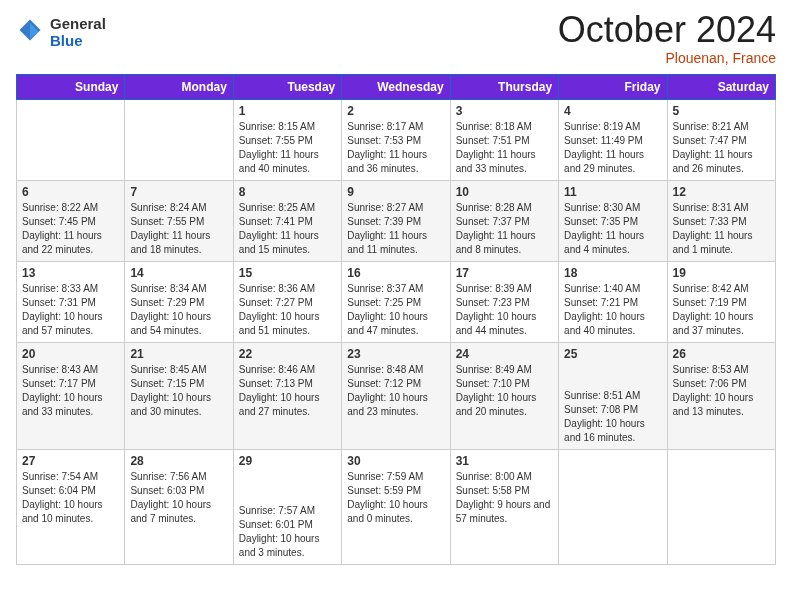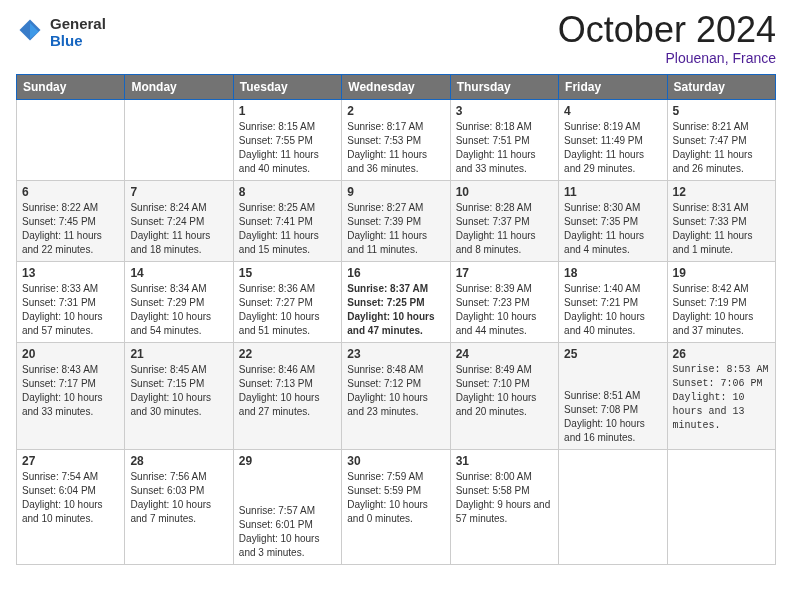--- a/index.html
+++ b/index.html
@@ -52,21 +52,21 @@
       text-align: right;
     }
     .month-title {
       font-size: 36px;
       font-weight: normal;
       color: #222;
       line-height: 1.1;
     }
     .subtitle {
       font-size: 14px;
-      color: #4c1d95;
+      color: #c2410c;
     }
     .calendar {
       width: 100%;
       border-collapse: collapse;
       border: 1px solid #ccc;
     }
     .calendar th {
       background: #1565c0;
       color: #fff;
       font-size: 12px;
@@ -86,21 +86,22 @@
       background: #fff;
     }
     .calendar tr:nth-child(even) td {
       background: #f5f5f5;
     }
     .calendar tr:nth-child(odd) td {
       background: #fff;
     }
     
     .calendar thead tr th {
-      background: #737373;
+      background: #6d28d9;
+      text-align: right;
     }
     .day-num {
       font-size: 12px;
       font-weight: bold;
       display: block;
       margin-bottom: 2px;
     }
     .day-info {
       font-size: 10px;
       line-height: 1.4;
@@ -184,21 +185,21 @@
         <tr class="row-2">
           <td>
             <span class="day-num">6</span>
             <div class="day-info" style="white-space: pre-line;">Sunrise: 8:22 AM
 Sunset: 7:45 PM
 Daylight: 11 hours and 22 minutes.</div>
           </td>
           <td>
             <span class="day-num">7</span>
             <div class="day-info" style="white-space: pre-line;">Sunrise: 8:24 AM
-Sunset: 7:24 PM
+Sunset: 7:55 PM
 Daylight: 11 hours and 18 minutes.</div>
           </td>
           <td>
             <span class="day-num">8</span>
             <div class="day-info" style="white-space: pre-line;">Sunrise: 8:25 AM
 Sunset: 7:41 PM
 Daylight: 11 hours and 15 minutes.</div>
           </td>
           <td>
             <span class="day-num">9</span>
@@ -239,21 +240,21 @@
 Daylight: 10 hours and 54 minutes.</div>
           </td>
           <td>
             <span class="day-num">15</span>
             <div class="day-info" style="white-space: pre-line;">Sunrise: 8:36 AM
 Sunset: 7:27 PM
 Daylight: 10 hours and 51 minutes.</div>
           </td>
           <td>
             <span class="day-num">16</span>
-            <div class="day-info" style="white-space: pre-line; font-weight: bold;">Sunrise: 8:37 AM
+            <div class="day-info" style="white-space: pre-line;">Sunrise: 8:37 AM
 Sunset: 7:25 PM
 Daylight: 10 hours and 47 minutes.</div>
           </td>
           <td>
             <span class="day-num">17</span>
             <div class="day-info" style="white-space: pre-line;">Sunrise: 8:39 AM
 Sunset: 7:23 PM
 Daylight: 10 hours and 44 minutes.</div>
           </td>
           <td>
@@ -301,21 +302,21 @@
 Daylight: 10 hours and 20 minutes.</div>
           </td>
           <td>
             <span class="day-num">25</span>
             <div class="day-info" style="white-space: pre-line; margin-top: 28px;">Sunrise: 8:51 AM
 Sunset: 7:08 PM
 Daylight: 10 hours and 16 minutes.</div>
           </td>
           <td>
             <span class="day-num">26</span>
-            <div class="day-info" style="white-space: pre-line; font-family: Liberation Mono, monospace;">Sunrise: 8:53 AM
+            <div class="day-info" style="white-space: pre-line;">Sunrise: 8:53 AM
 Sunset: 7:06 PM
 Daylight: 10 hours and 13 minutes.</div>
           </td>
         </tr>
         <tr class="row-1">
           <td>
             <span class="day-num">27</span>
             <div class="day-info" style="white-space: pre-line;">Sunrise: 7:54 AM
 Sunset: 6:04 PM
 Daylight: 10 hours and 10 minutes.</div>

